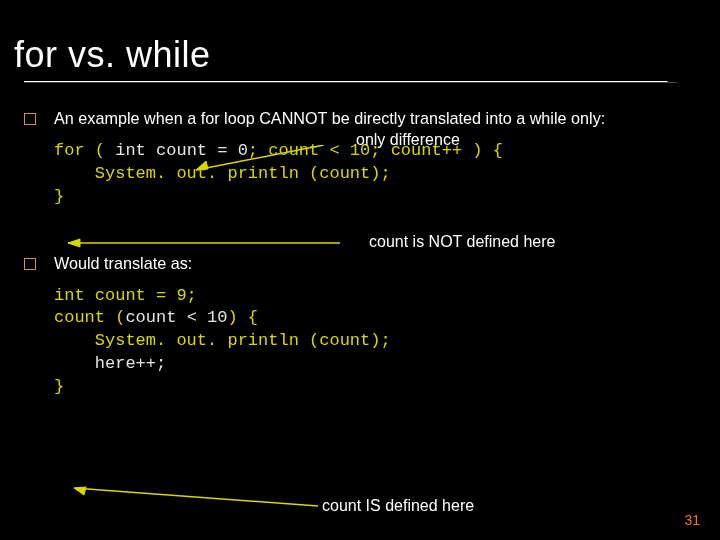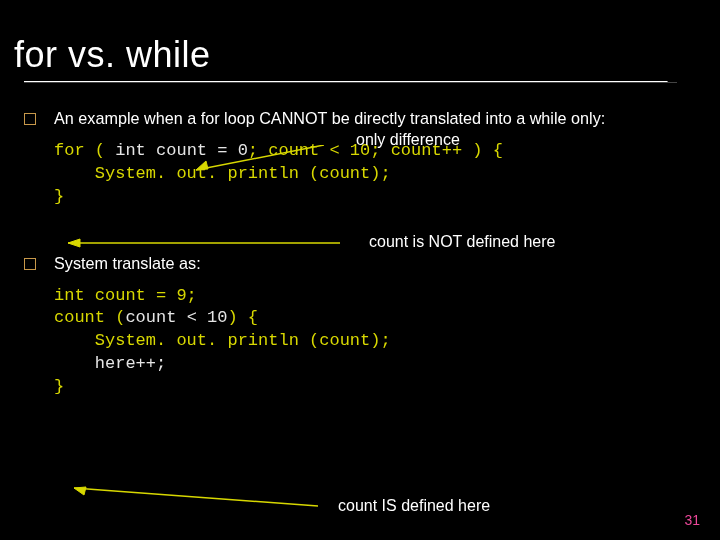--- a/index.html
+++ b/index.html
@@ -92,21 +92,21 @@
     text-align: left;
   }
   .arrow-yellow {
     stroke: #d8d800;
     fill: #d8d800;
   }
   .page-num {
     position: absolute;
     right: 20px;
     bottom: 12px;
-    color: #ec4899;
+    color: #f97316;
     font-size: 14px;
   }
 </style>
 </head>
 <body>
 
 <div class="title">for vs. while</div>
 <div class="underline"></div>
 <div class="underline2"></div>
 
@@ -118,36 +118,36 @@
   </div>
 
   <div class="code"><span>for ( </span><span class="kw">int count = 0</span><span>; count &lt; 10; count++ ) {</span>
 <span>    System. out. println (count);</span>
 <span>}</span></div>
 
   <div style="height:40px"></div>
 
   <div class="bullet-row">
     <div class="bullet-marker"></div>
-    <div class="para">System translate as:</div>
+    <div class="para">Would translate as:</div>
   </div>
 
   <div class="code"><span>int count = 9;</span>
 <span>count (</span><span class="kw">count &lt; 10</span><span>) {</span>
 <span>    System. out. println (count);</span>
 <span>    </span><span class="kw">here++;</span>
 <span>}</span></div>
 
 </div>
 
 <div class="ann-only" style="left:312px; top:131px;margin-left:44px;">only difference</div>
 
 <div class="ann-only" style="left:342px; top:233px;margin-left:27px;">count is NOT defined here</div>
 
-<div class="ann-only" style="left:338px; top:497px;">count IS defined here</div>
+<div class="ann-only" style="left:322px; top:497px;">count IS defined here</div>
 
 <svg style="position:absolute; left:184px; top:145px;" width="140" height="30">
   <line x1="140" y1="0" x2="12" y2="25" class="arrow-yellow" stroke-width="1.5"></line>
   <polygon points="12,25 22,16 24,24" class="arrow-yellow"></polygon>
 </svg>
 
 <svg style="position:absolute; left:60px; top:237px;" width="280" height="12">
   <line x1="280" y1="6" x2="8" y2="6" class="arrow-yellow" stroke-width="1.5"></line>
   <polygon points="8,6 20,2 20,10" class="arrow-yellow"></polygon>
 </svg>

